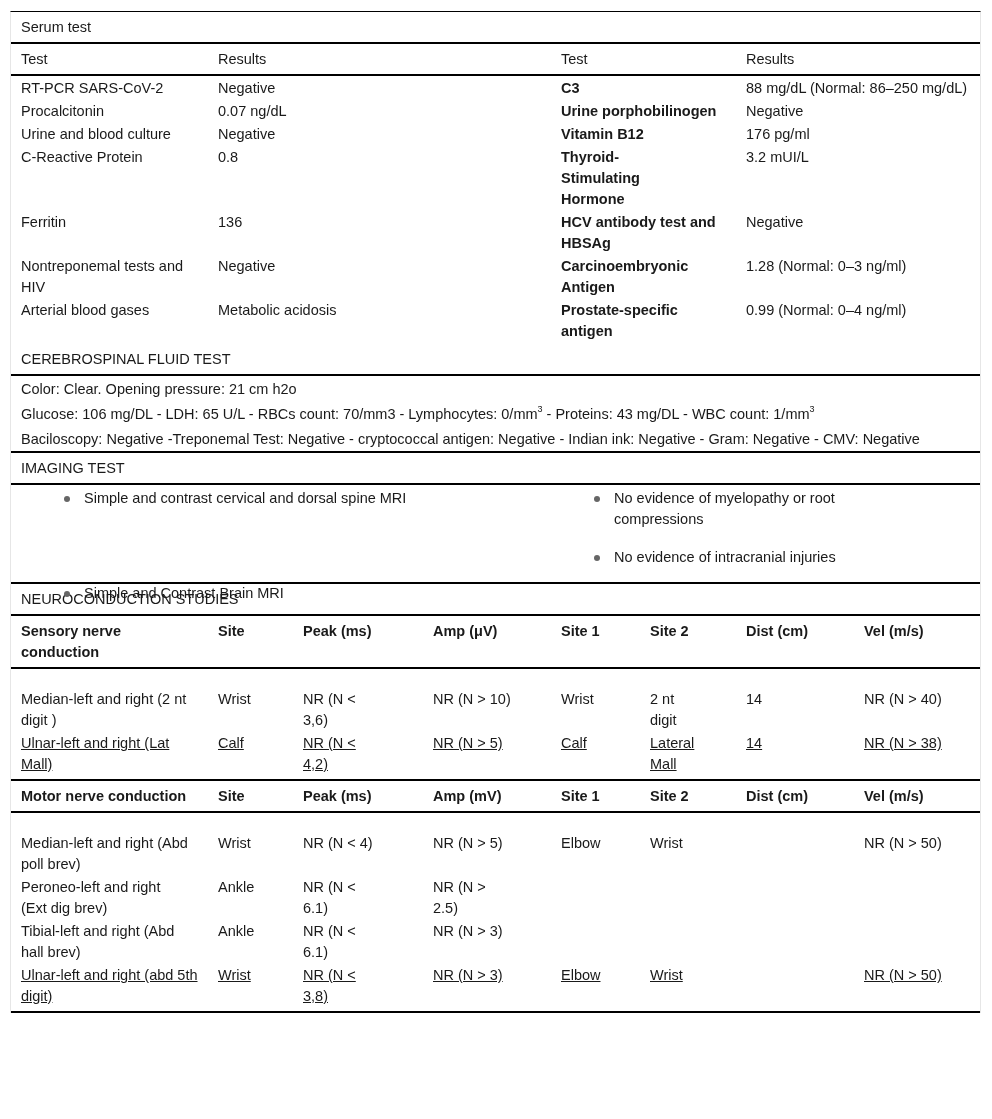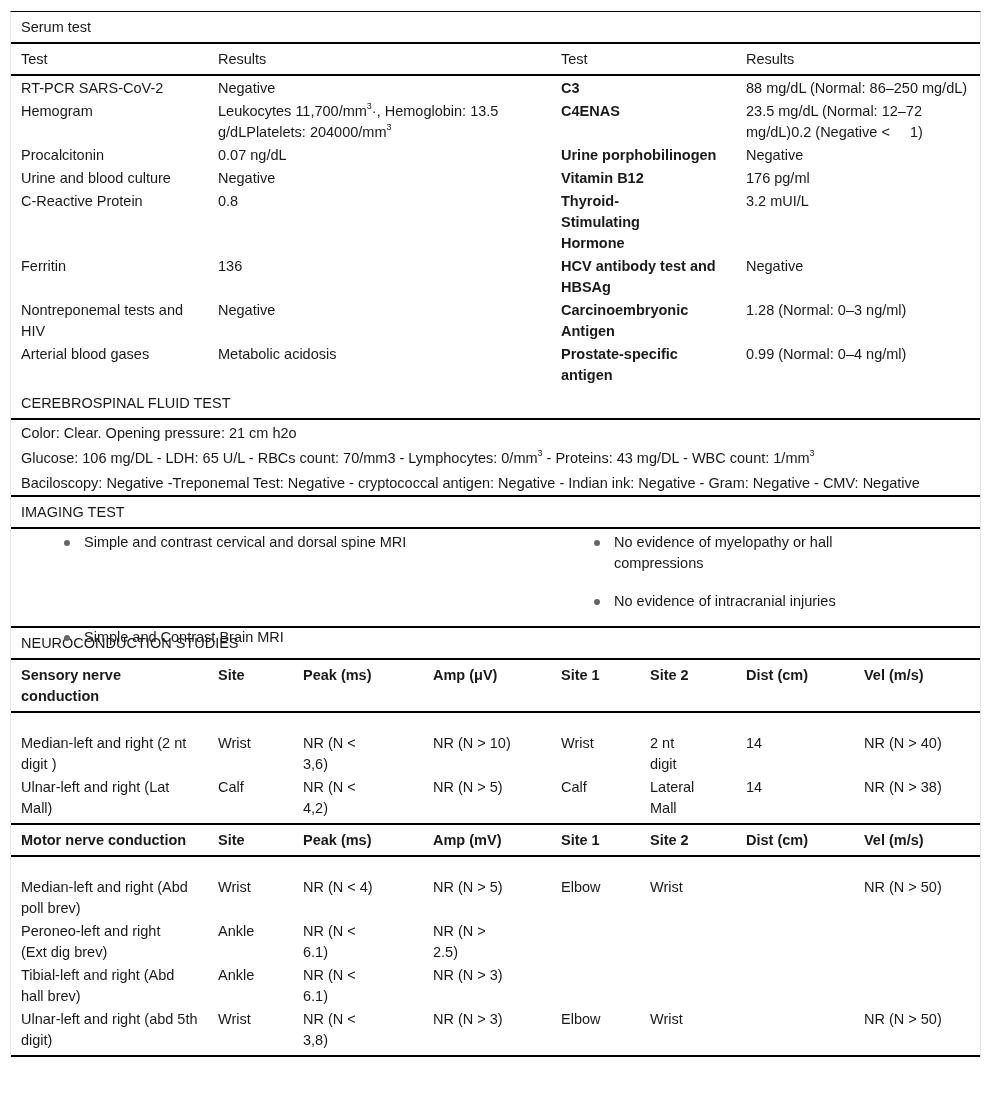--- a/index.html
+++ b/index.html
@@ -27,21 +27,21 @@
   .csf-block { padding: 1px 0 0 0; border-bottom: 2px solid #000; }
   .img-block { position: relative; height: 97px; border-bottom: 2px solid #000; }
   .bullet { position: absolute; padding-left: 20px; }
   .bullet::before {
     content: ""; position: absolute; left: 0; top: 8px; width: 6px; height: 6px;
     border-radius: 50%; background: #666;
   }
   .neuro-head td { padding-top: 5px; padding-bottom: 4px; }
   .neuro-body tr:first-child td { padding-top: 20px; }
   .neuro-body td { padding-bottom: 2px; }
-  .neuro-body tr:last-child td { padding-bottom: 4px; }
+  .neuro-body tr:last-child td { padding-bottom: 4px; text-decoration: underline; }
 </style>
 </head>
 <body>
 
 <div class="tbl">
 
   <div class="sec-title">Serum test</div>
   <table>
     <colgroup>
         <col style="width:197px">
@@ -58,26 +58,20 @@
       </tr>
     </tbody>
     <tbody class="serum-body">
       <tr>
         <td>RT-PCR SARS-CoV-2</td>
         <td>Negative</td>
         <td class="bold">C3</td>
         <td>88 mg/dL (Normal: 86–250 mg/dL)</td>
       </tr>
       <tr>
-        <td>Hemogram</td>
-        <td><span>Leukocytes 11,700/mm</span><sup>3</sup><span>·, Hemoglobin: 13.5 g/dLPlatelets: 204000/mm</span><sup>3</sup></td>
-        <td class="bold">C4ENAS</td>
-        <td style="white-space:pre-wrap">23.5 mg/dL (Normal: 12–72 mg/dL)0.2 (Negative &lt;     1)</td>
-      </tr>
-      <tr>
         <td>Procalcitonin</td>
         <td>0.07 ng/dL</td>
         <td class="bold">Urine porphobilinogen</td>
         <td>Negative</td>
       </tr>
       <tr>
         <td>Urine and blood culture</td>
         <td>Negative</td>
         <td class="bold">Vitamin B12</td>
         <td>176 pg/ml</td>
@@ -112,21 +106,21 @@
   <div class="sec-title">CEREBROSPINAL FLUID TEST</div>
   <div class="csf-block">
     <div class="csf-line">Color: Clear. Opening pressure: 21 cm h2o</div>
     <div class="csf-line"><span>Glucose: 106 mg/DL - LDH: 65 U/L - RBCs count: 70/mm3 - Lymphocytes: 0/mm</span><sup>3</sup><span> - Proteins: 43 mg/DL - WBC count: 1/mm</span><sup>3</sup></div>
     <div class="csf-line" style="padding-bottom:1px">Baciloscopy: Negative -Treponemal Test: Negative - cryptococcal antigen: Negative - Indian ink: Negative - Gram: Negative - CMV: Negative</div>
   </div>
 
   <div class="sec-title">IMAGING TEST</div>
   <div class="img-block">
     <div class="bullet" style="left:53px; top:3px; width:480px;">Simple and contrast cervical and dorsal spine MRI</div>
-    <div class="bullet" style="left:583px; top:3px; width:300px;">No evidence of myelopathy or hall compressions</div>
+    <div class="bullet" style="left:583px; top:3px; width:300px;">No evidence of myelopathy or root compressions</div>
     <div class="bullet" style="left:53px; top:62px; width:480px;margin-top:36px;">Simple and Contrast Brain MRI</div>
     <div class="bullet" style="left:583px; top:62px; width:300px;">No evidence of intracranial injuries</div>
   </div>
 
   <div class="sec-title">NEUROCONDUCTION STUDIES</div>
   <table>
     <colgroup>
       <col style="width:197px">
         <col style="width:85px">
         <col style="width:130px">

